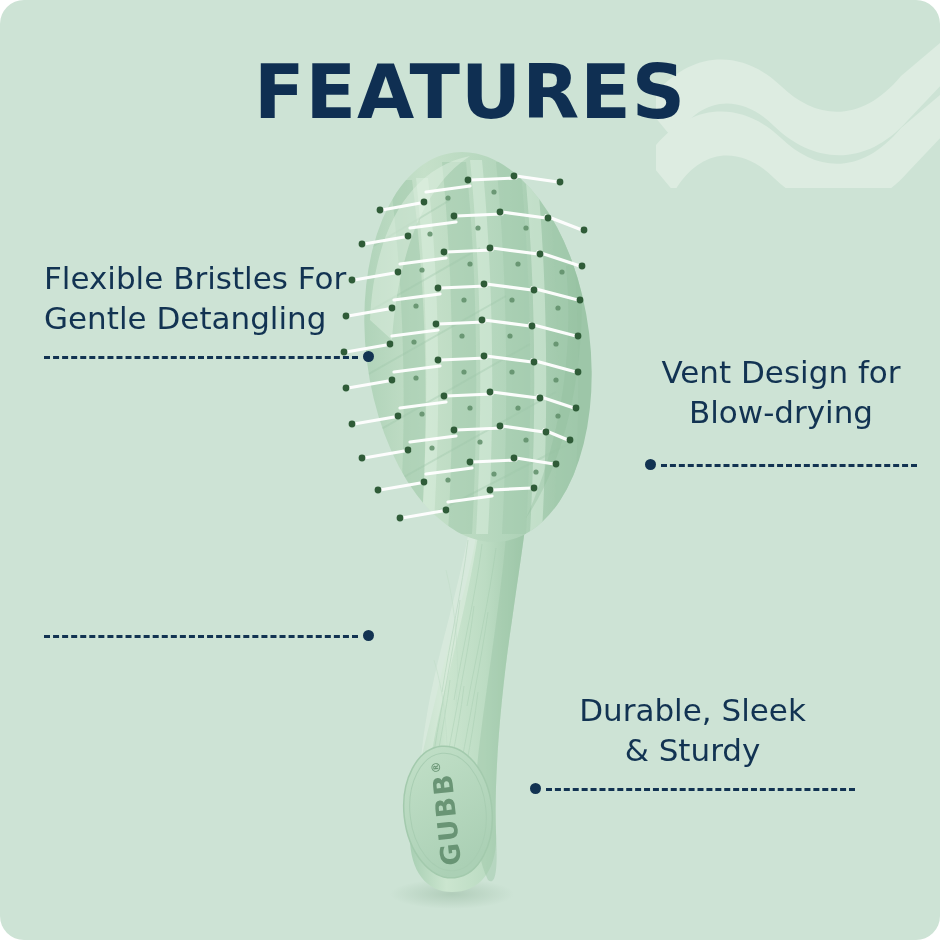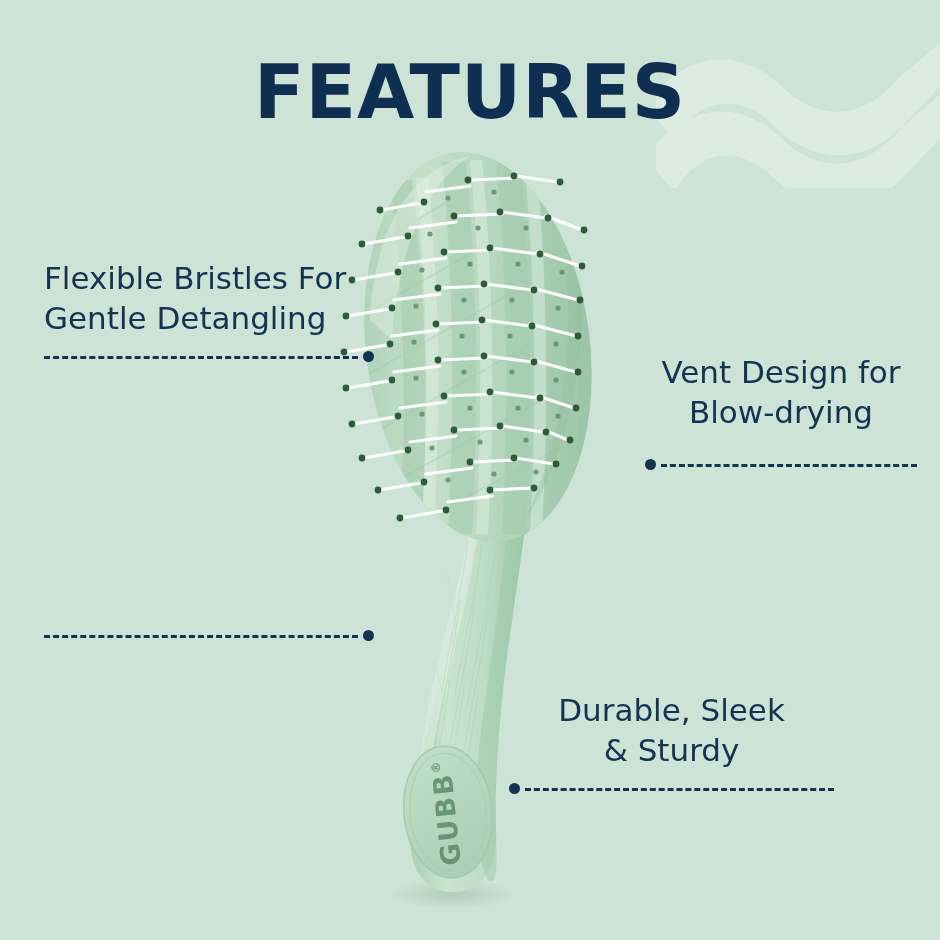--- a/index.html
+++ b/index.html
@@ -12,20 +12,21 @@
     overflow: hidden;
     font-family: "Liberation Sans", sans-serif;
   }
 
   #canvas {
     position: relative;
     width: 940px;
     height: 940px;
     background: #cde3d5;
     overflow: hidden;
+    border-radius: 24px;
   }
 
   
   .wave-deco {
     position: absolute;
     top: 28px;
     right: -6px;
     width: 290px;
     height: 160px;
     pointer-events: none;
@@ -87,21 +88,21 @@
 
   #feature-vent-design { top: 352px; left: 645px; width: 272px; }
   #feature-vent-design .dashline { left: 16px; right: 0; }
   #feature-vent-design .dot { left: 0; }
   #feature-vent-design .leader { margin-top: 26px; }
 
   #feature-light-weight { top: 618px; left: 44px; width: 330px; }
   #feature-light-weight .dashline { left: 0; right: 16px; }
   #feature-light-weight .dot { right: 0; }
 
-  #feature-durable-sturdy { top: 690px; left: 509px; width: 325px; }
+  #feature-durable-sturdy { top: 690px; left: 530px; width: 325px; }
   #feature-durable-sturdy .dashline { left: 16px; right: 0; }
   #feature-durable-sturdy .dot { left: 0; }
 
   
   #product-image {
     position: absolute;
     top: 140px;
     left: 330px;
     width: 310px;
     height: 780px;

